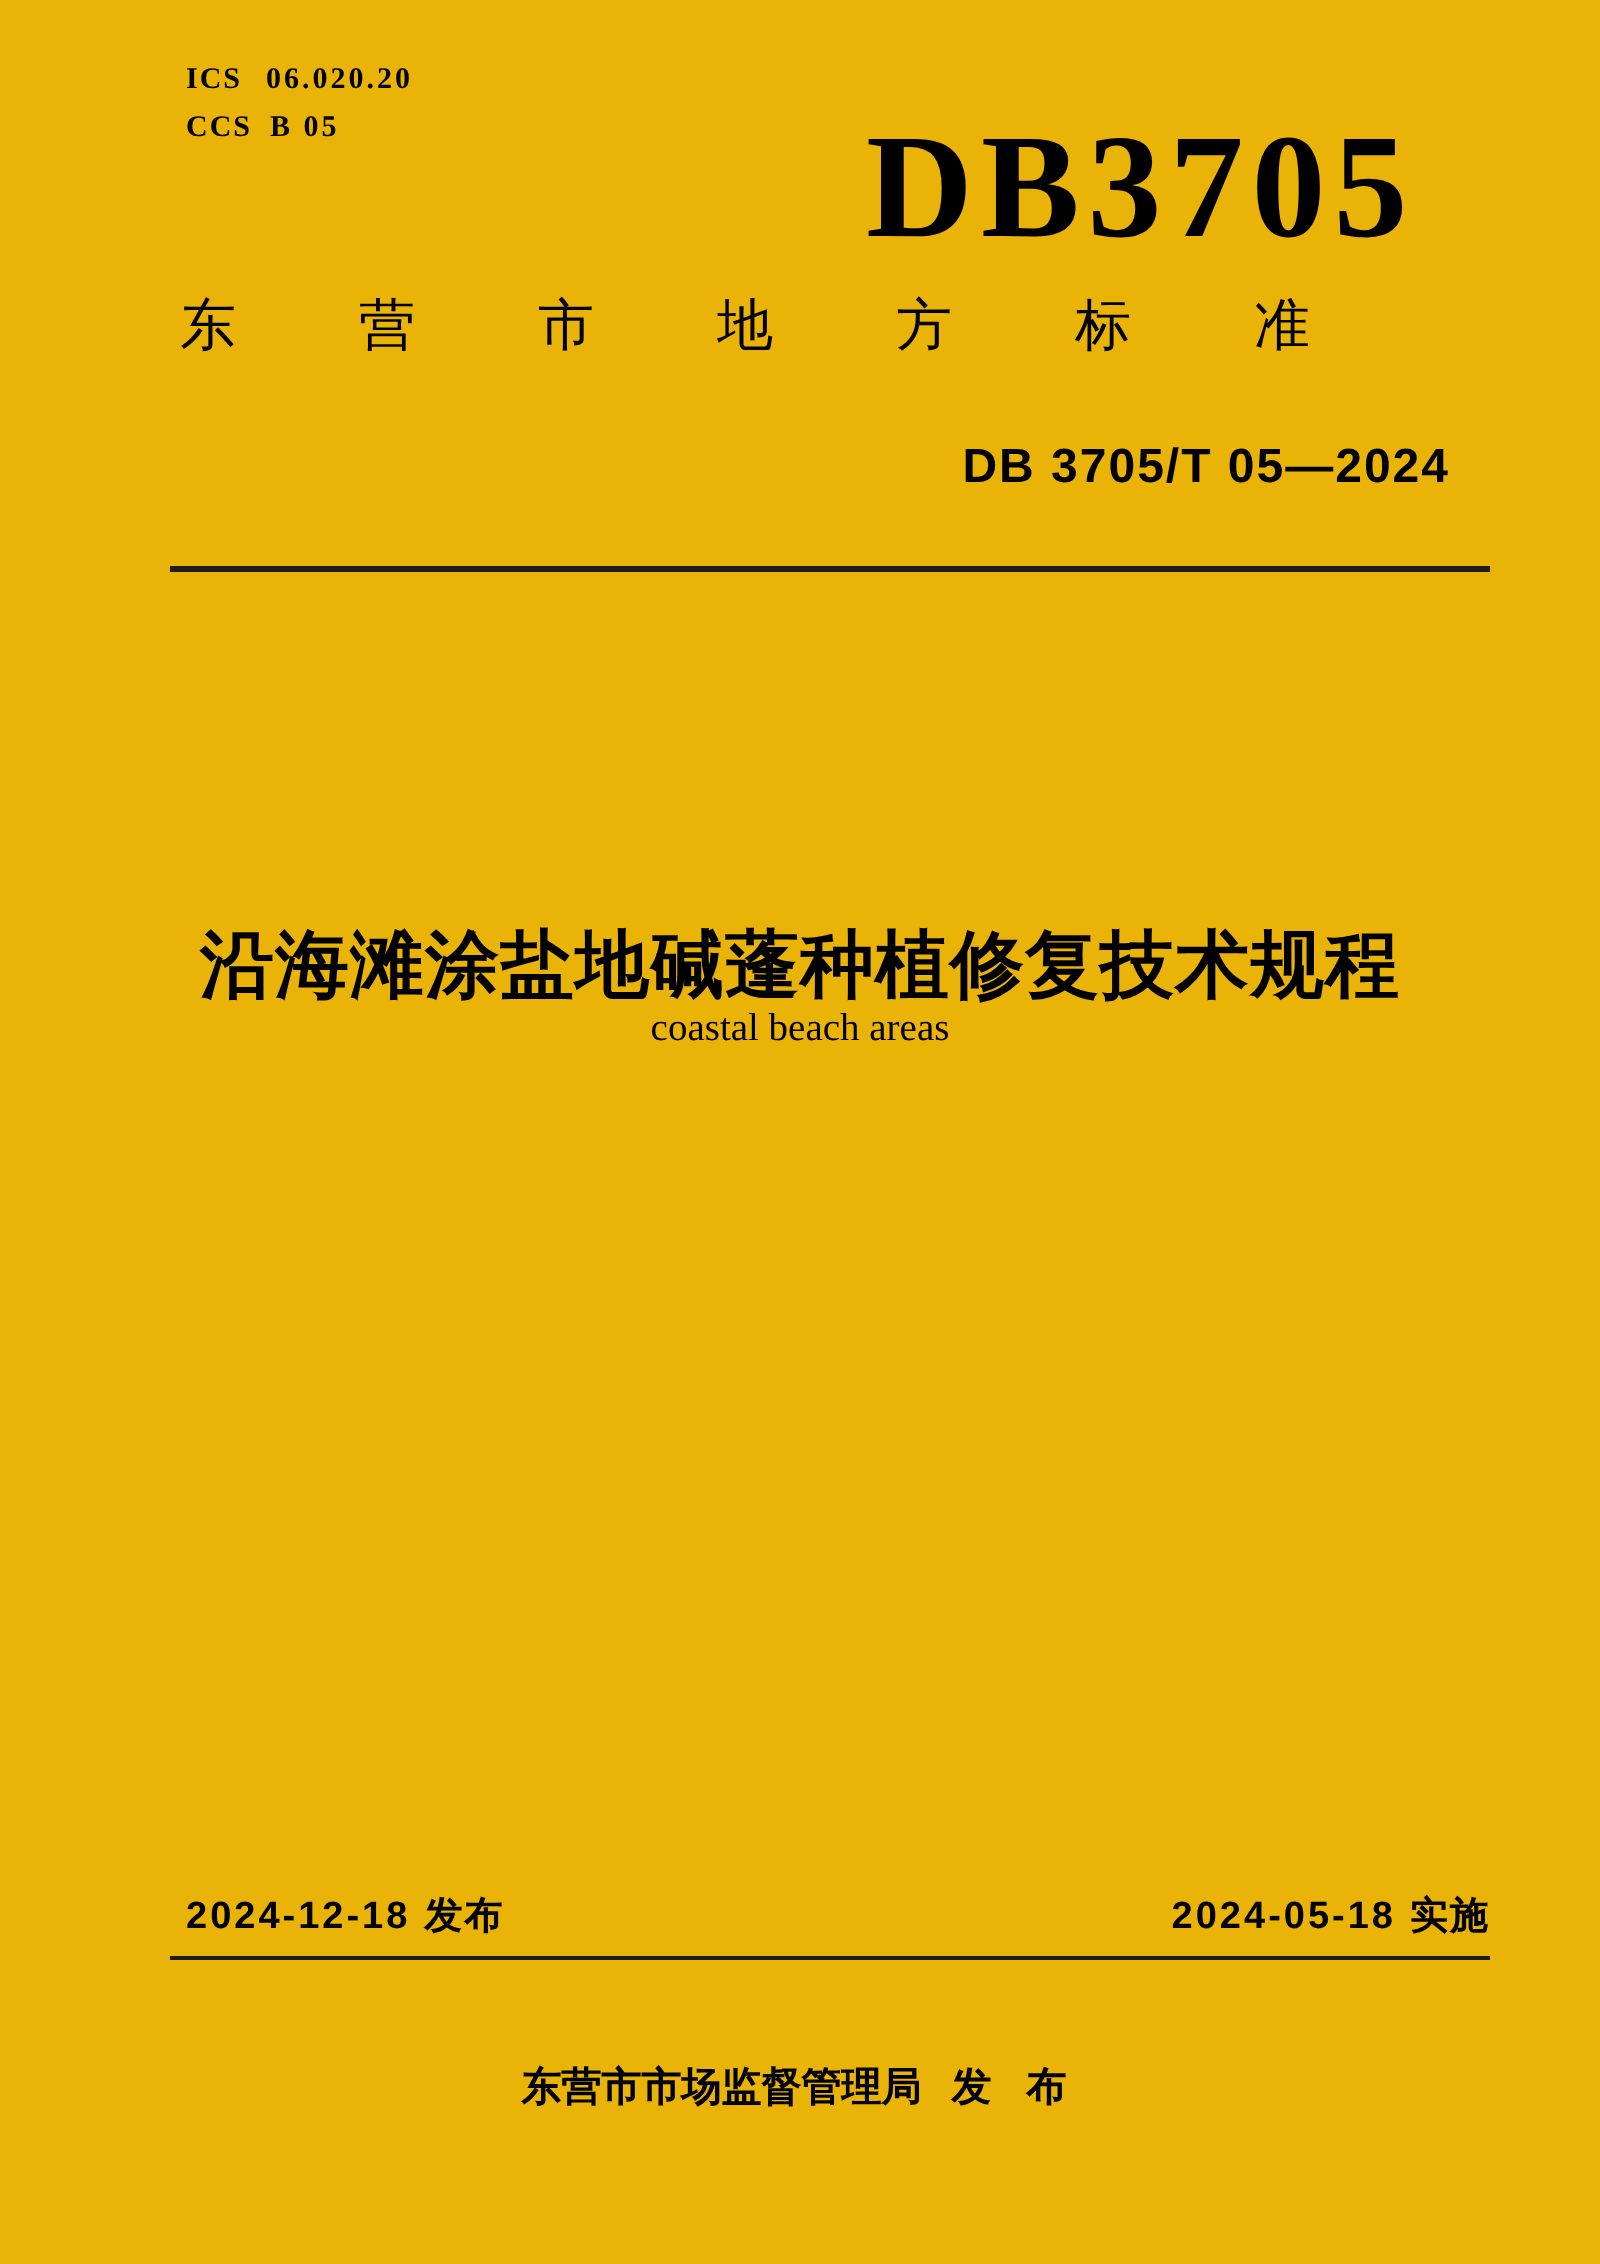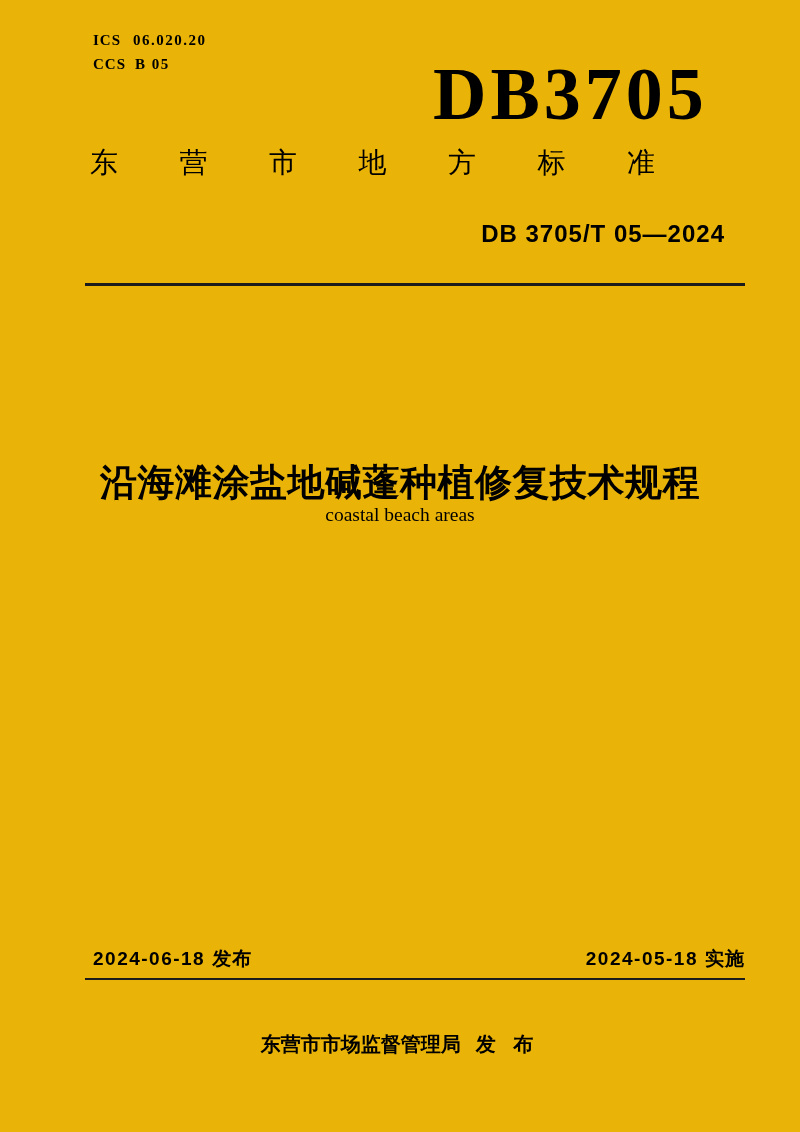--- a/index.html
+++ b/index.html
@@ -166,21 +166,21 @@
   <div class="rule-top"></div>
 
   <div class="title-zh">沿海滩涂盐地碱蓬种植修复技术规程</div>
 
   <div class="subtitle-en">
     <div>coastal beach areas</div>
   </div>
 
   <div class="footer-dates">
     <div>
-      <span class="date-value">2024-06-18</span><span class="date-label">发布</span>
+      <span class="date-value">2024-12-18</span><span class="date-label">发布</span>
     </div>
     <div>
       <span class="date-value">2024-05-18</span><span class="date-label">实施</span>
     </div>
   </div>
 
   <div class="rule-bottom"></div>
 
   <div class="publisher-row">
     <span>东营市市场监督管理局</span><span class="issue-label">发 布</span>

